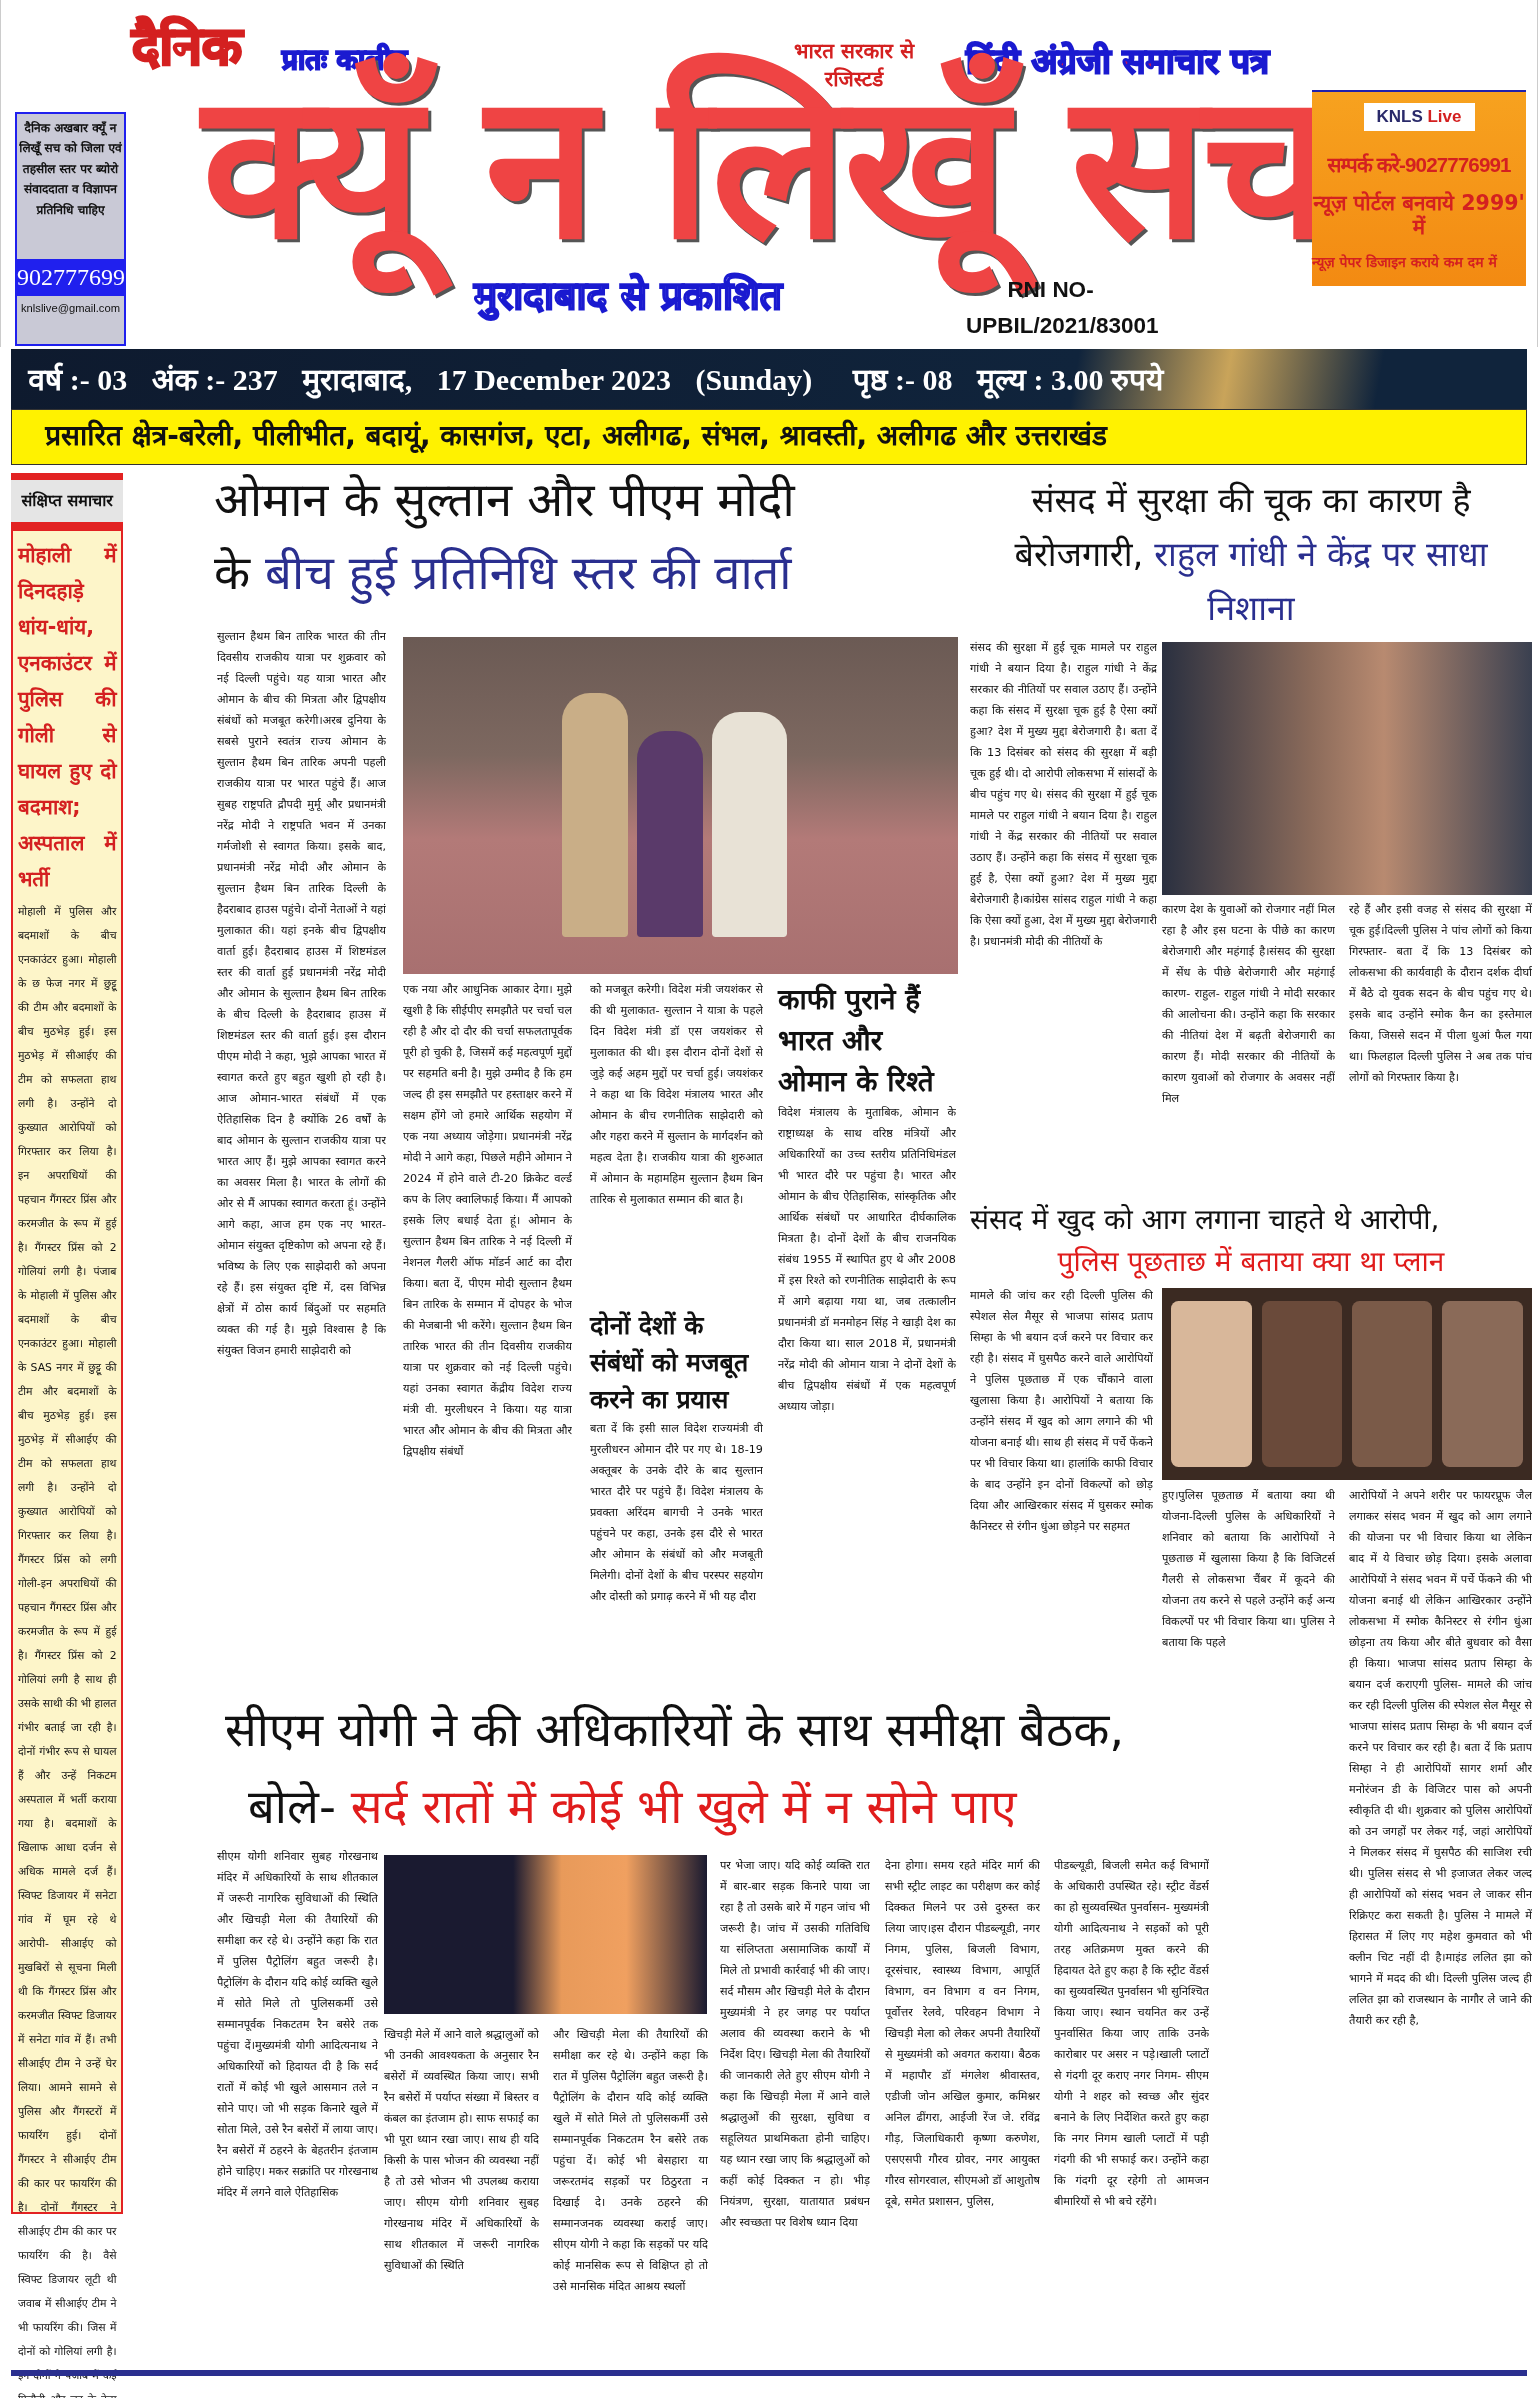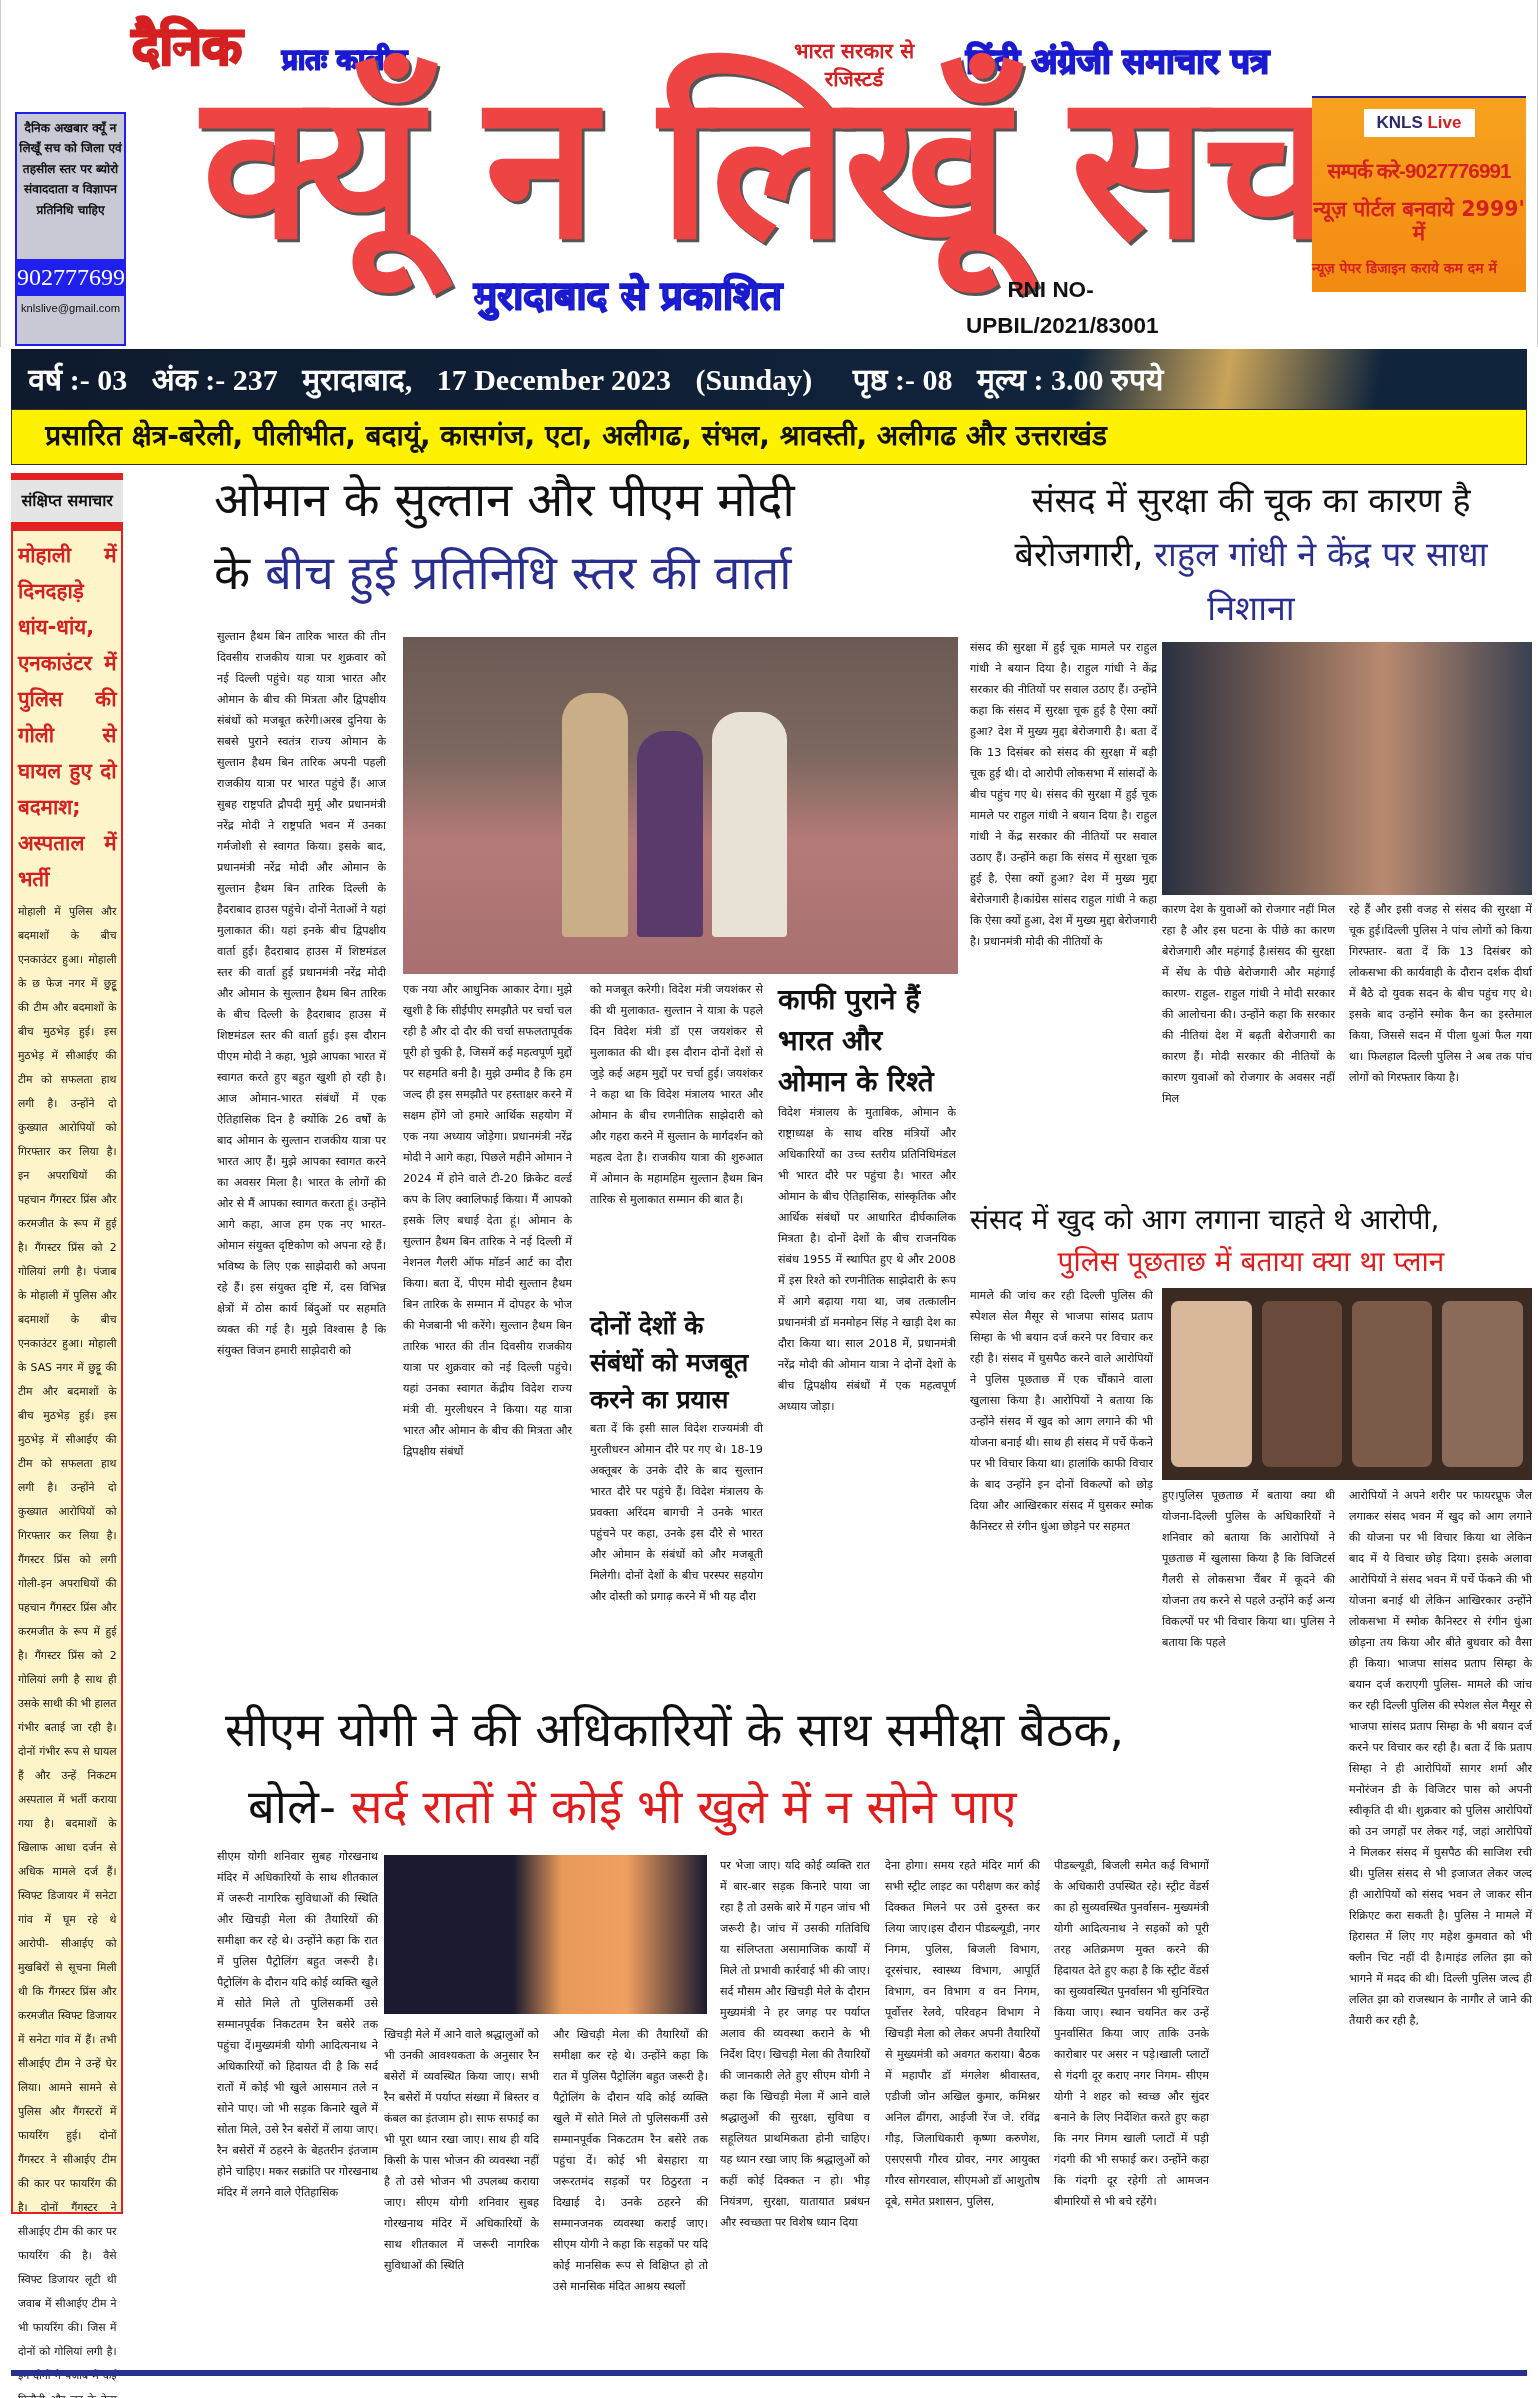--- a/index.html
+++ b/index.html
@@ -14,21 +14,21 @@
 .hindi-eng{left:965px;top:37px;font-size:34px;font-weight:bold;color:#be185d;-webkit-text-stroke:1.9px #1a1ad0}
 .brand{left:201px;top:66px;font-size:201px;font-weight:bold;color:#ef4444;letter-spacing:-3.7px;line-height:1;font-family:"DejaVu Sans",sans-serif;text-shadow:2.8px 2.8px 0 #555}
 .published{left:473px;top:267px;font-size:39px;font-weight:bold;color:#fff;-webkit-text-stroke:1.9px #1a1ad0}
 .rni{left:965px;top:272px;width:169px;font-size:22.5px;font-weight:bold;line-height:36px;text-align:center;font-family:"Liberation Sans",sans-serif}
 
 #promo{left:15px;top:112px;width:111px;height:234px;border:2.8px solid #2020ee;background:#c9c9d6}
 #promo .txt{font-size:12px;font-weight:bold;text-align:center;line-height:20.6px;padding:3.7px 1.9px;height:145px}
 #promo .phone{background:#2020ee;color:#fff;font-size:24px;text-align:right;font-family:"Liberation Serif",serif;height:37px;line-height:37px}
 #promo .mail{font-size:11.2px;text-align:center;padding-top:5.6px;font-family:"Liberation Sans",sans-serif}
 
-#ad{left:1312px;top:96px;width:214px;height:196px;background:linear-gradient(#f7a21f,#f38a12);border-top:2.8px solid #2020aa}
+#ad{left:1312px;top:90px;width:214px;height:196px;background:linear-gradient(#f7a21f,#f38a12);border-top:2.8px solid #2020aa}
 #ad .knls{margin:11.2px auto 0;width:111px;height:28px;background:#fff;text-align:center;font-weight:bold;font-size:17px;line-height:28px;color:#2a2a6a;font-family:"Liberation Sans",sans-serif}
 #ad .knls span{color:#d42020}
 #ad .contact{margin-top:19px;text-align:center;font-size:20.6px;font-weight:bold;color:#d42020;font-family:"Liberation Sans",sans-serif;letter-spacing:-0.9px}
 #ad .portal{margin-top:13px;text-align:center;font-size:20.6px;font-weight:bold;color:#d42020;line-height:24px}
 #ad .design{margin-top:13px;text-align:left;font-size:14px;font-weight:bold;color:#d42020}
 
 #dateline{left:11.2px;top:349px;width:1516px;height:61px;background:linear-gradient(100deg,#0e1a2e 0%,#10243c 70%,#c9a45a 80%,#10243c 90%);color:#fff;font-family:"Liberation Serif",serif;font-size:30px;font-weight:bold;line-height:61px;padding-left:17px;white-space:nowrap}
 #dateline span{margin-right:17px}
 #circulation{left:11.2px;top:409px;width:1516px;height:56px;background:#fff200;border:1.9px solid #333;font-size:28px;font-weight:bold;line-height:52px;padding-left:33px;white-space:nowrap;overflow:hidden}
 

